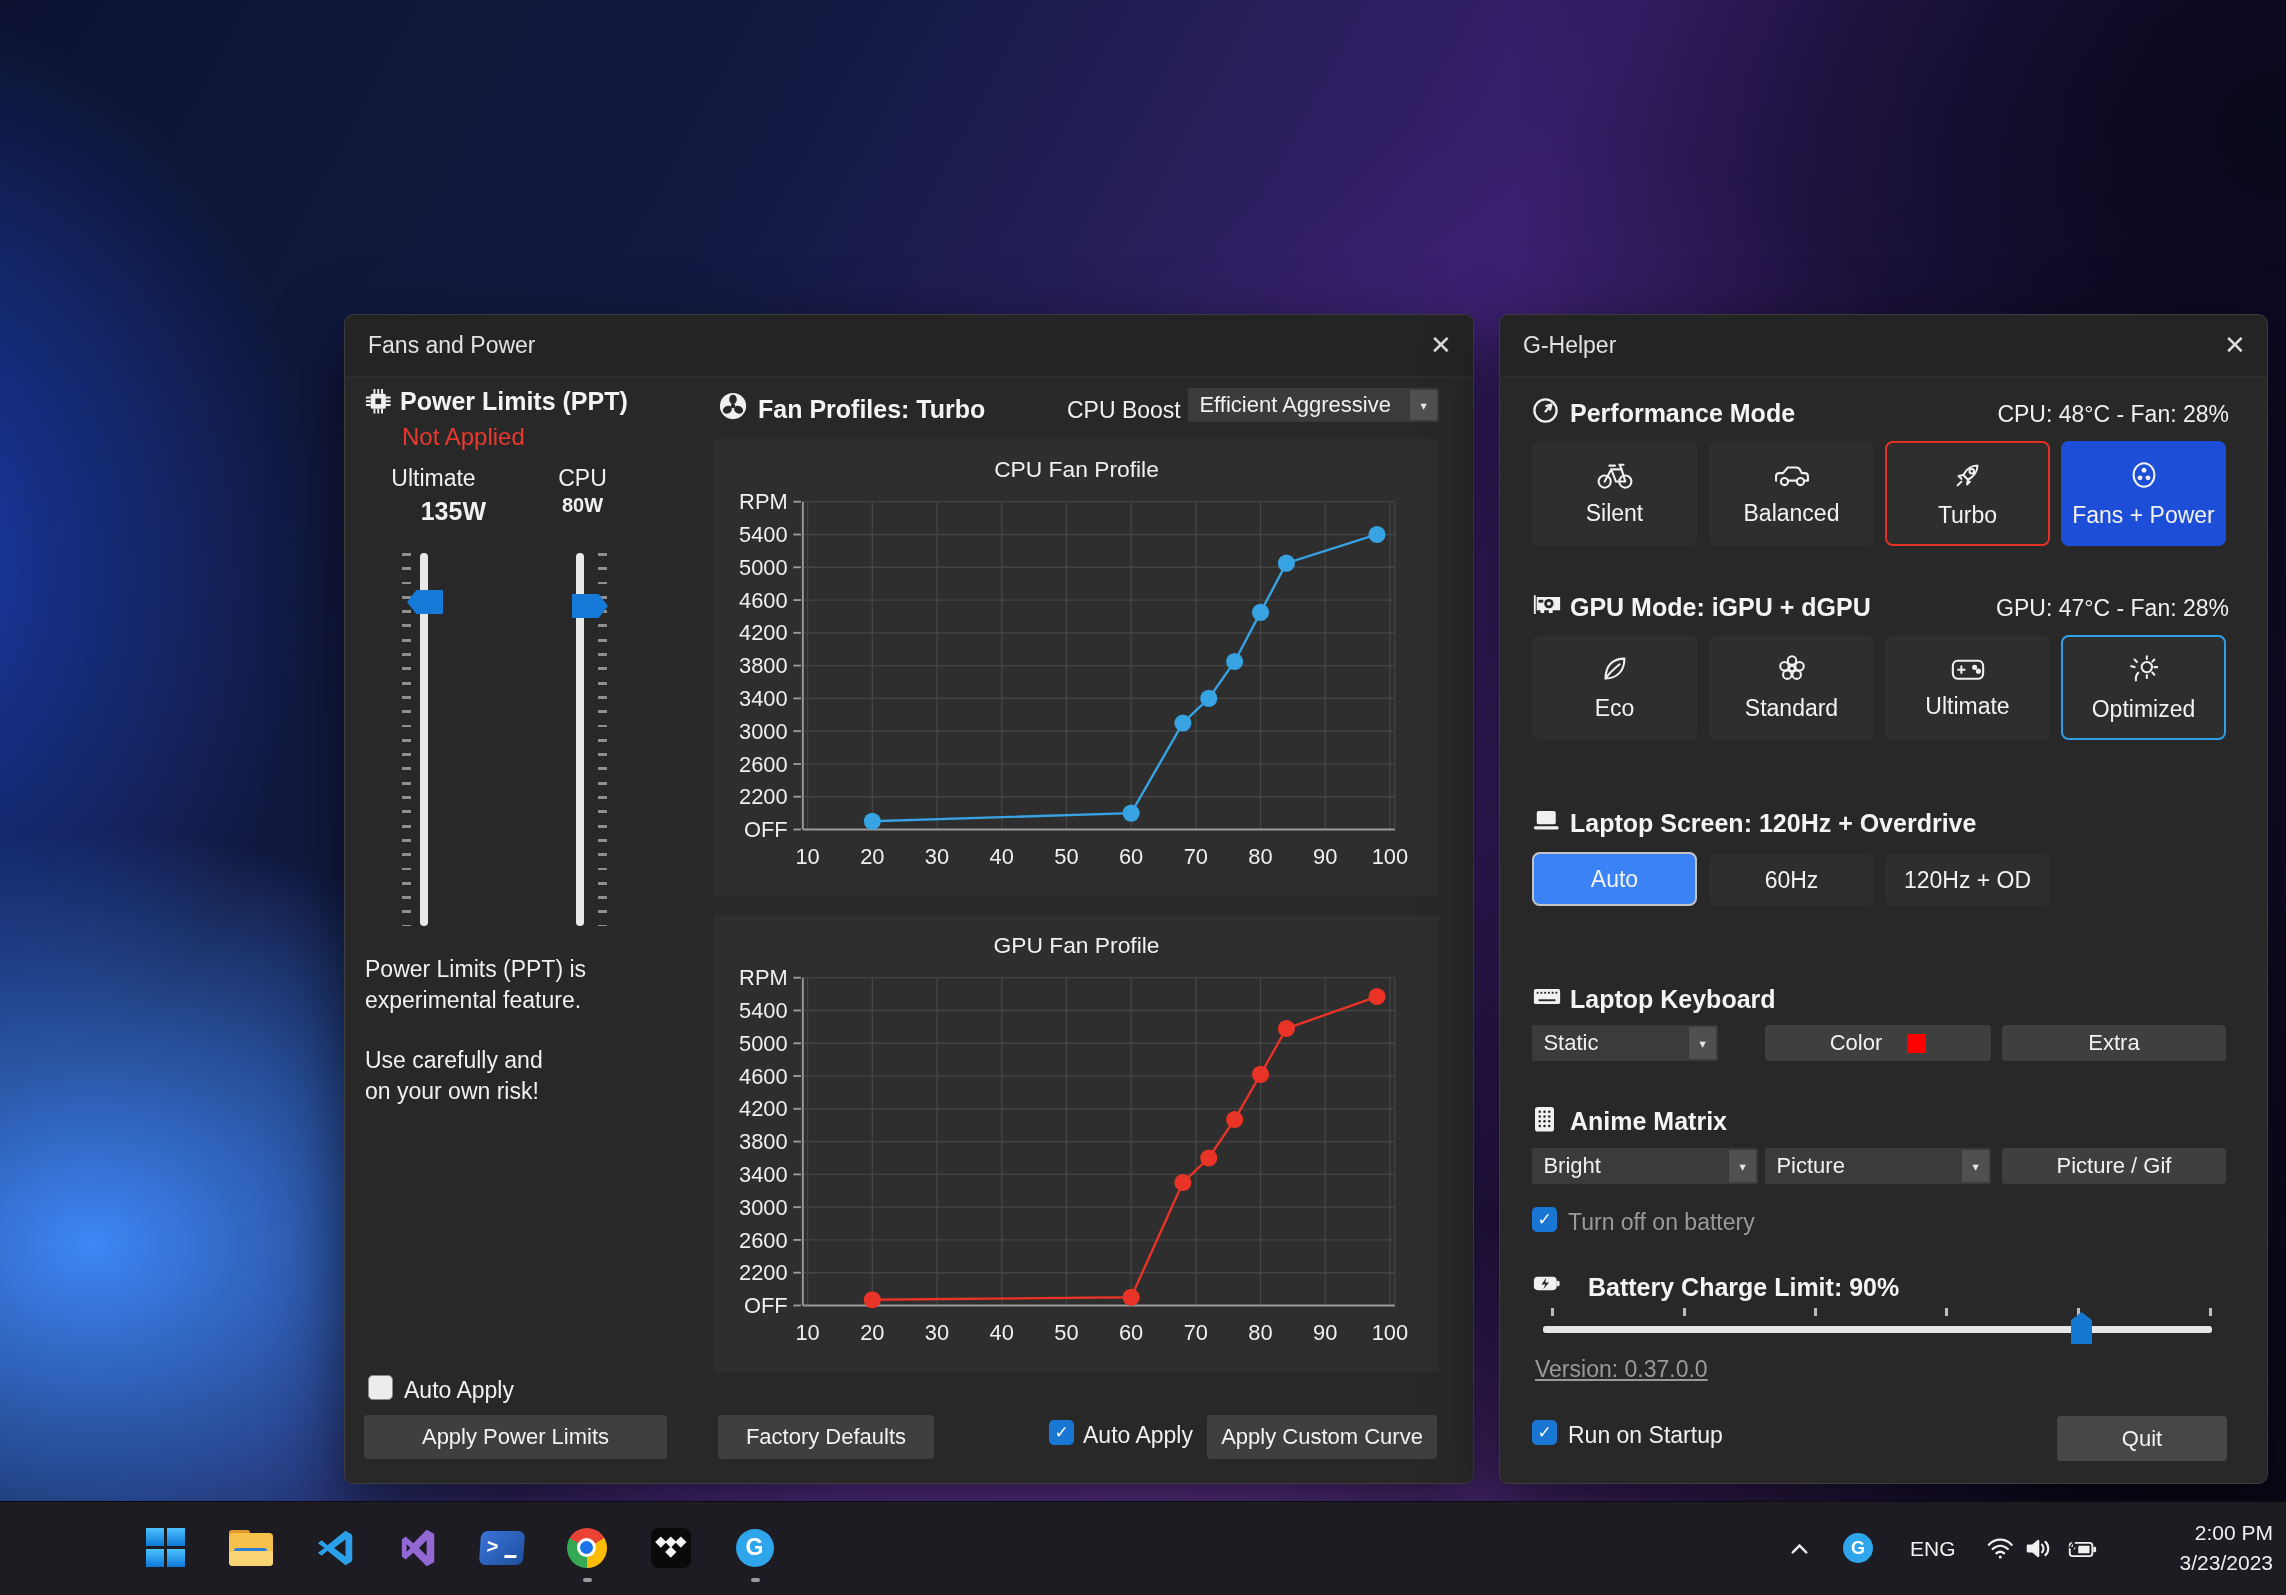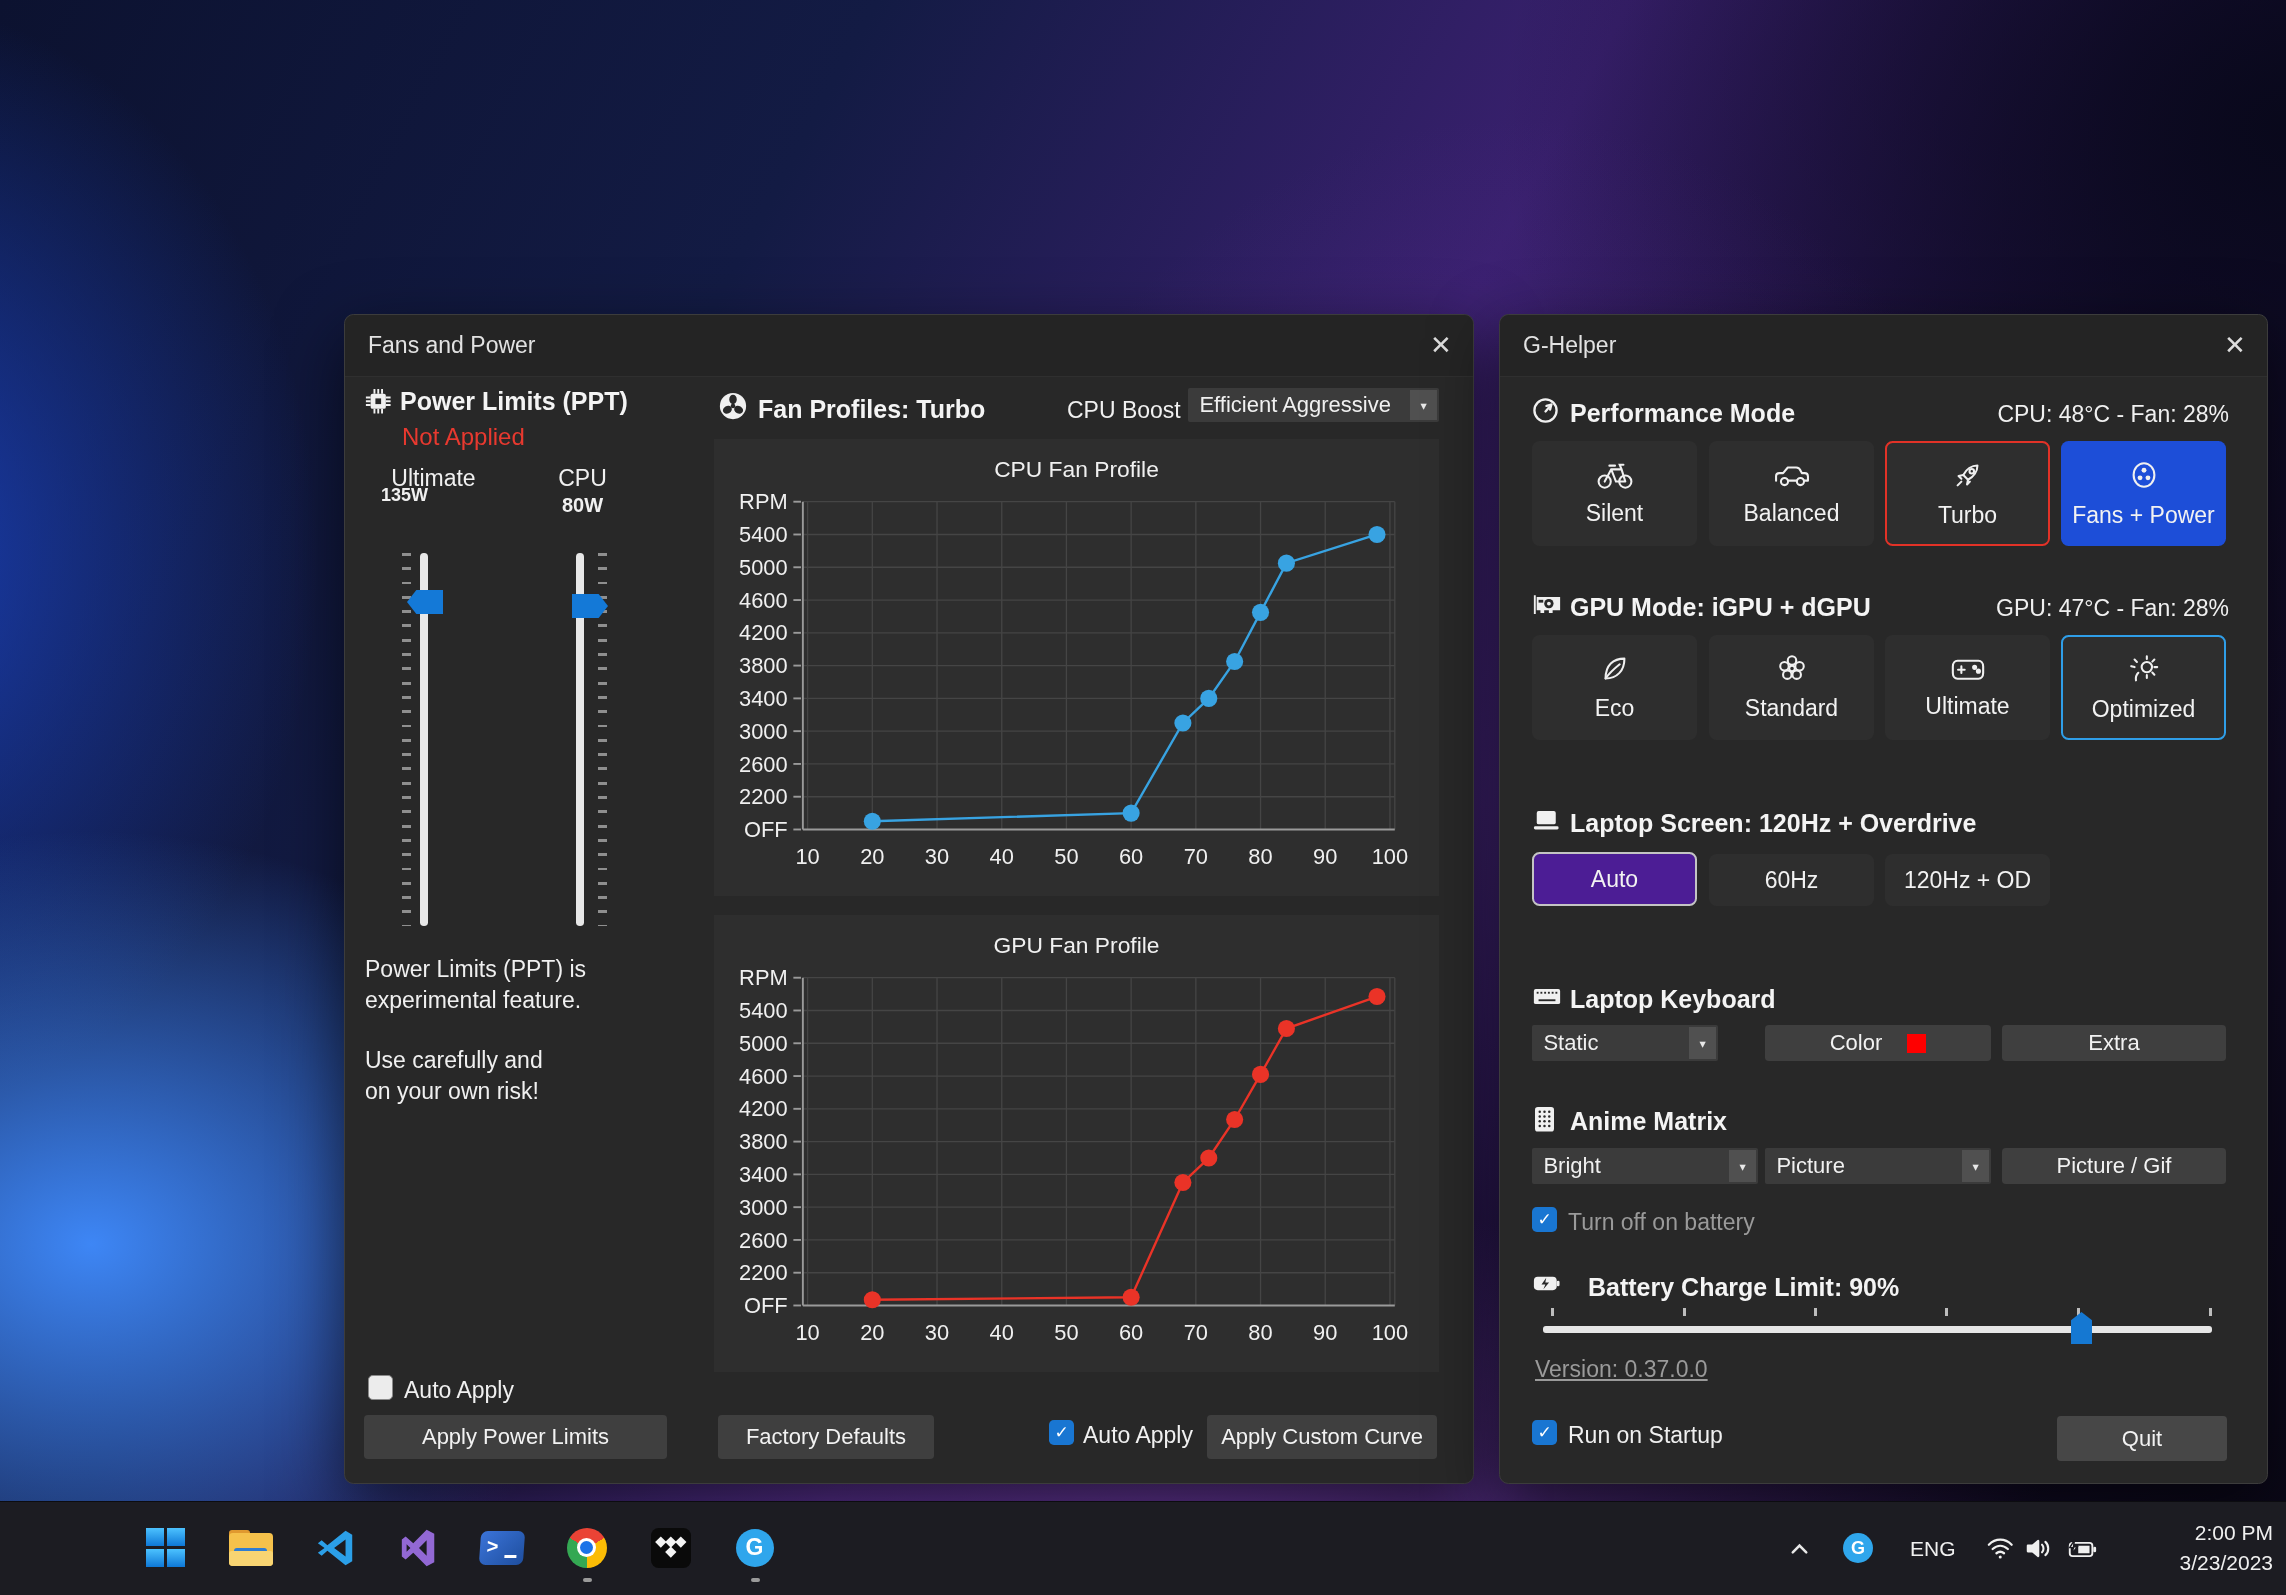--- a/index.html
+++ b/index.html
@@ -22,21 +22,21 @@
     display:flex;align-items:center;justify-content:center;cursor:default;}
   .hsec{font-size:25px;font-weight:700;color:#f4f4f4;}
   .red{color:#e8392f;}
   .btn{background:#3f3f3f;border-radius:3.8px;color:#f2f2f2;font-size:22px;
     display:flex;align-items:center;justify-content:center;}
   .gbtn{background:#2e2e2e;border-radius:7.6px;display:flex;flex-direction:column;
     align-items:center;justify-content:center;gap:9.5px;font-size:23px;color:#f2f2f2;box-sizing:border-box;}
   .gbtn.hl{background:#1d4ed8;}
   .gbtn.sel-red{border:2.9px solid #e23227;}
   .gbtn.sel-blue{border:2.9px solid #2f9ee8;}
-  .gbtn.sel-gray{border:2.9px solid #c4c4c4;background:#4c1d95;}
+  .gbtn.sel-gray{border:2.9px solid #c4c4c4;background:#3b82f6;}
   .dd{background:#3b3b3b;border-radius:1.9px;display:flex;align-items:center;box-sizing:border-box;}
   .dd .val{flex:1;padding-left:11.4px;font-size:22px;color:#f0f0f0;white-space:nowrap;}
   .dd .arrow{width:27px;align-self:stretch;background:#505050;display:flex;align-items:center;
     justify-content:center;font-size:12.4px;color:#e8e8e8;margin:1.9px;}
   .cb{width:25px;height:25px;border-radius:4.8px;display:flex;align-items:center;justify-content:center;
     font-size:17px;box-sizing:border-box;}
   .cb.on{background:#1976d2;color:#fff;}
   .cb.off{background:#ececec;border:1px solid #8a8a8a;color:transparent;}
   .lbl{font-size:23px;color:#f0f0f0;white-space:nowrap;}
   .dim{color:#9a9a9a;}
@@ -92,21 +92,21 @@
         <g stroke="#f0f0f0" stroke-width="2">
           <path d="M11 7V2 M15 7V2 M19 7V2 M11 23v5 M15 23v5 M19 23v5 M7 11H2 M7 15H2 M7 19H2 M23 11h5 M23 15h5 M23 19h5"></path>
         </g>
         <rect x="12" y="12" width="6" height="6" fill="#282828"></rect>
       </svg>
     </span>
     <div class="abs hsec" style="left:55px;top:72px;">Power Limits (PPT)</div>
     <div class="abs red" style="left:57px;top:108px;font-size:24px;">Not Applied</div>
 
     <div class="abs lbl" style="left:36px;top:150px;width:105px;text-align:center;">Ultimate</div>
-    <div class="abs lbl" style="left:36px;top:170px;width:105px;text-align:left;font-weight:700;font-size:18px;">135W</div>
+    <div class="abs lbl" style="left:36px;top:182px;width:105px;text-align:right;font-weight:700;font-size:25px;">135W</div>
     <div class="abs lbl" style="left:190px;top:150px;width:95px;text-align:center;">CPU</div>
     <div class="abs lbl" style="left:190px;top:179px;width:95px;text-align:center;font-weight:700;font-size:20px;">80W</div>
 
     <div class="vticks" style="left:57px;top:238px;height:373px;"></div>
     <div class="vtrack" style="left:75px;top:238px;height:373px;"></div>
     <div class="vthumb left" style="left:62px;top:275px;"></div>
 
     <div class="vtrack" style="left:231px;top:238px;height:373px;"></div>
     <div class="vticks" style="left:253px;top:238px;height:373px;"></div>
     <div class="vthumb right" style="left:227px;top:279px;"></div>

